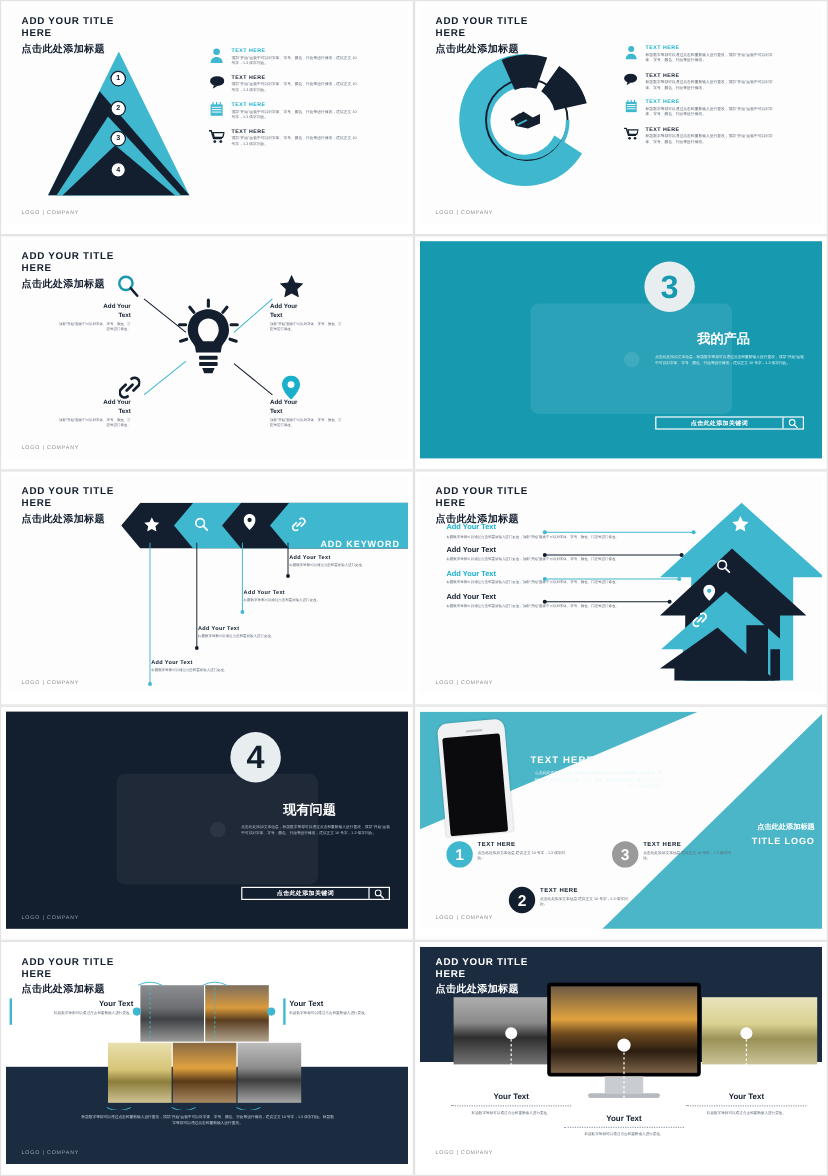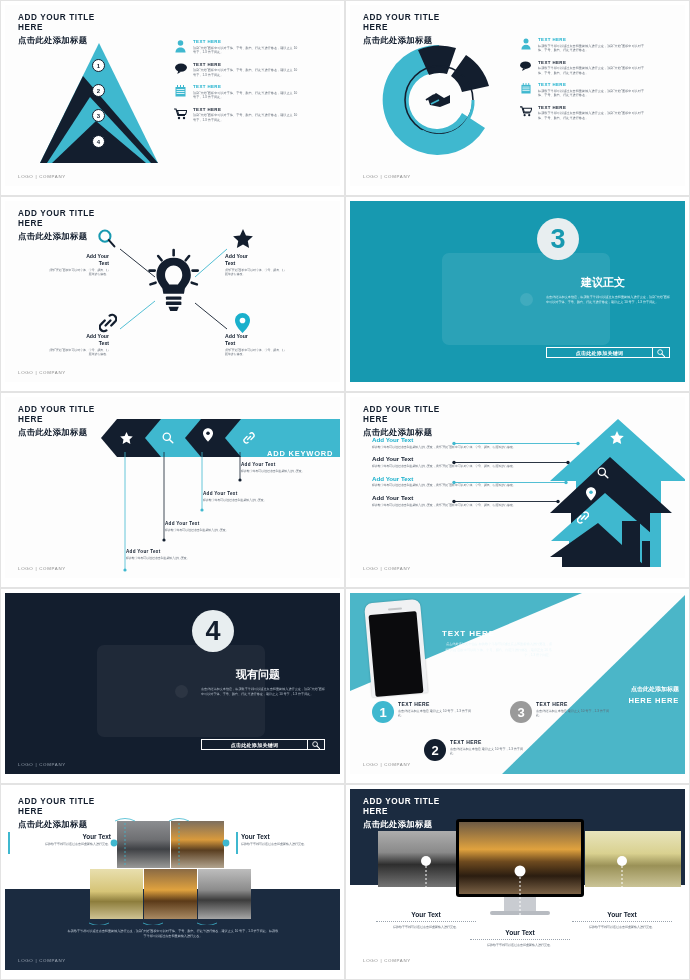--- a/index.html
+++ b/index.html
@@ -402,21 +402,21 @@
   <div class="slide teal">
     <div class="slide-inner">
       <div class="laptop" style="left:92px; top:52px; width:168px; height:92px; background:rgba(255,255,255,0.09);">
         <div style="position:absolute;left:50%;top:50%;width:13px;height:13px;margin:-6px 0 0 -6px;border-radius:50%;background:rgba(255,255,255,0.10);"></div>
       </div>
 
       <div class="sec-circle" style="left:187px; top:17px; background:#e8eef0; color:#1799b0;">
         <span>3</span>
       </div>
 
-      <div class="sec-title" style="left:231px; top:74px; color:#ffffff;">建议正文</div>
+      <div class="sec-title" style="left:231px; top:74px; color:#ffffff;">我的产品</div>
 
       <div class="sec-body" style="left:196px; top:94px; color:#dff3f7;">点击此处添加文本信息，标题数字等都可以通过点击和重新输入进行更改，顶部"开始"面板中可以对字体、字号、颜色、行距等进行修改，建议正文 10 号字，1.3 倍字间距。</div>
 
       <div class="searchbar" style="left:196px; top:146px;">
         <div class="sb-text">点击此处添加关键词</div>
         <div class="sb-btn">
           <svg width="8" height="8" viewBox="0 0 18 18">
               <circle cx="7" cy="7" r="5.4" fill="none" stroke="#fff" stroke-width="2"></circle>
               <line x1="11" y1="11" x2="17" y2="17" stroke="#fff" stroke-width="2.4" stroke-linecap="round"></line>
             </svg>
@@ -632,21 +632,21 @@
         <div style="position:absolute;left:20px;top:7px;width:14px;height:1.6px;background:#c3c5c8;border-radius:1px;transform:rotate(-5deg);"></div>
       </div>
 
       <div style="position:absolute;left:92px;top:36px;width:110px;z-index:5;">
         <div style="font-size:8px;font-weight:bold;color:#ffffff;letter-spacing:.9px;">TEXT HERE</div>
         <div style="font-size:3.2px;color:#eaf7fa;line-height:1.75;margin-top:4px;text-align:right;">点击此处添加文本信息 标题数字等都可以通过点击和重新输入进行更改，顶部"开始"面板中可以对字体、字号、颜色、行距等进行修改，建议正文 10 号字，1.3 倍字间距。</div>
       </div>
 
       <div style="position:absolute;right:6px;top:92px;text-align:right;z-index:6;">
         <div style="font-size:6px;font-weight:bold;color:#ffffff;">点击此处添加标题</div>
-        <div style="font-size:7.6px;font-weight:bold;color:#ffffff;letter-spacing:.7px;margin-top:2px;">HERE HERE</div>
+        <div style="font-size:7.6px;font-weight:bold;color:#ffffff;letter-spacing:.7px;margin-top:2px;">TITLE LOGO</div>
       </div>
 
       <div class="s9-item" style="left:22px; top:108px;">
         <div class="num-badge" style="background:#3fb8cf;">
           <span>1</span>
         </div>
         <div>
           <div class="s9-h">TEXT HERE</div>
           <div class="s9-b" style="width:78px;">点击此处添加文本信息 建议正文 10 号字，1.3 倍字间距。</div>
         </div>

